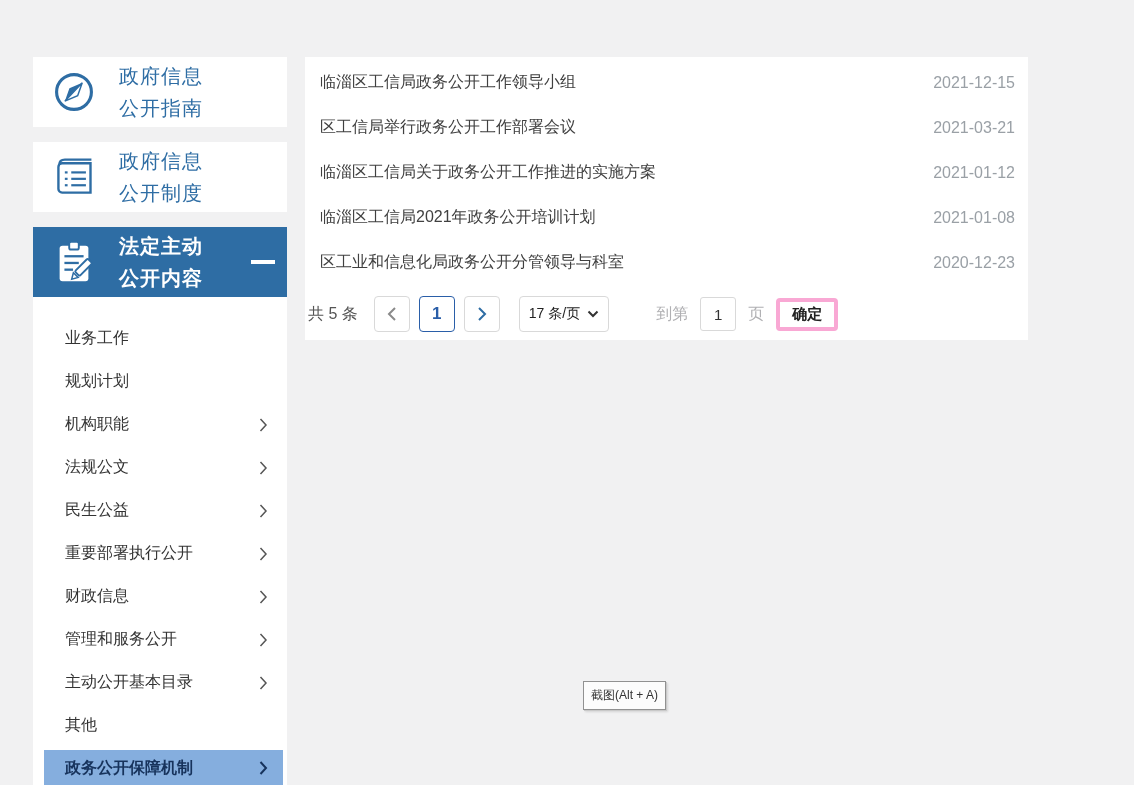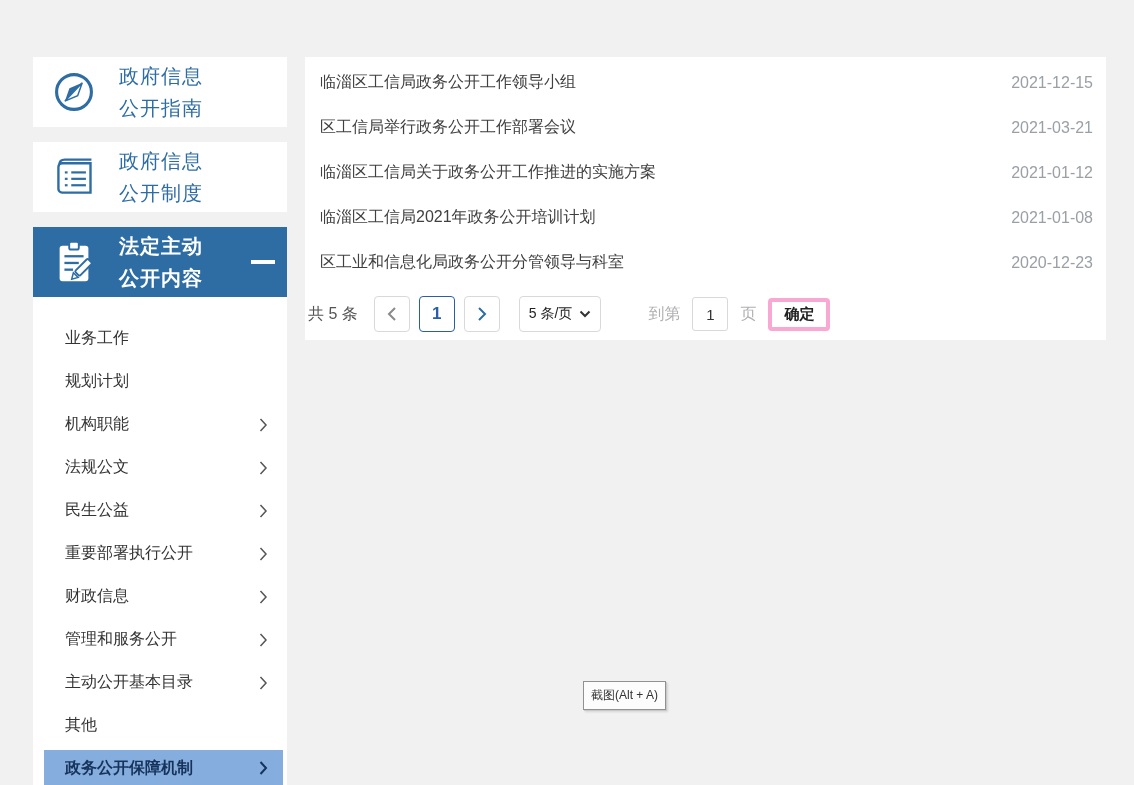--- a/index.html
+++ b/index.html
@@ -32,21 +32,21 @@
   }
   .menu-item .chev polyline { stroke:#555555; }
   .menu-item.active {
     height:36px; margin:3px 4px 4px 11px; padding:0 15px 0 21px;
     background:#85aede; color:#17335c; font-weight:bold;
   }
   .menu-item.active .chev polyline { stroke:#17335c; stroke-width:2; }
 
   
   .main {
-    position:absolute; left:305px; top:57px; width:801px; height:283px;
+    position:absolute; left:305px; top:57px; width:723px; height:283px;
     background:#ffffff; padding-top:3px;
   }
   .article-row {
     height:45px; display:flex; align-items:center; justify-content:space-between;
     padding:0 13px 0 15px;
   }
   .article-title { font-size:16px; color:#404040; cursor:pointer; }
   .article-date { font-size:16px; color:#9aa0a6; }
 
   .pagi {
@@ -240,21 +240,21 @@
     <div class="pg-btn current">
       <span>1</span>
     </div>
     <div class="pg-btn">
       <svg width="12" height="16" viewBox="0 0 12 16">
           <polyline points="3,2 9,8 3,14" fill="none" stroke="#2e6da4" stroke-width="2"></polyline>
         </svg>
     </div>
 
     <div class="pg-select">
-      <span>5 条/页</span>
+      <span>17 条/页</span>
       <svg width="12" height="8" viewBox="0 0 12 8">
           <polyline points="1.5,1.5 6,6 10.5,1.5" fill="none" stroke="#333333" stroke-width="2"></polyline>
         </svg>
     </div>
 
     <span class="goto-label">到第</span>
     <input class="goto-input" value="1" style="">
     <span class="goto-suffix">页</span>
     <button class="confirm-btn">确定</button>
   </div>

